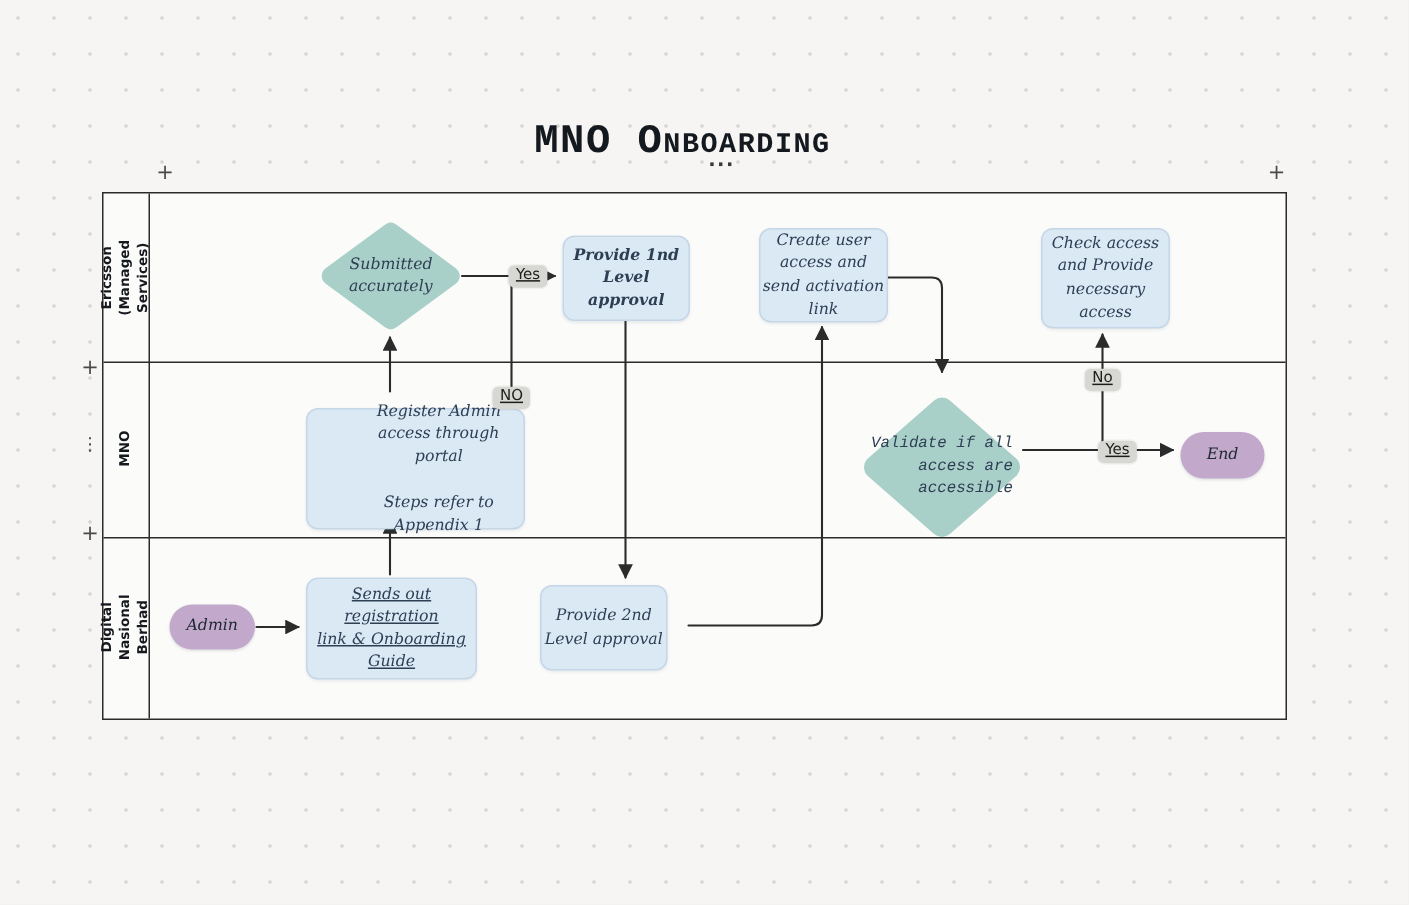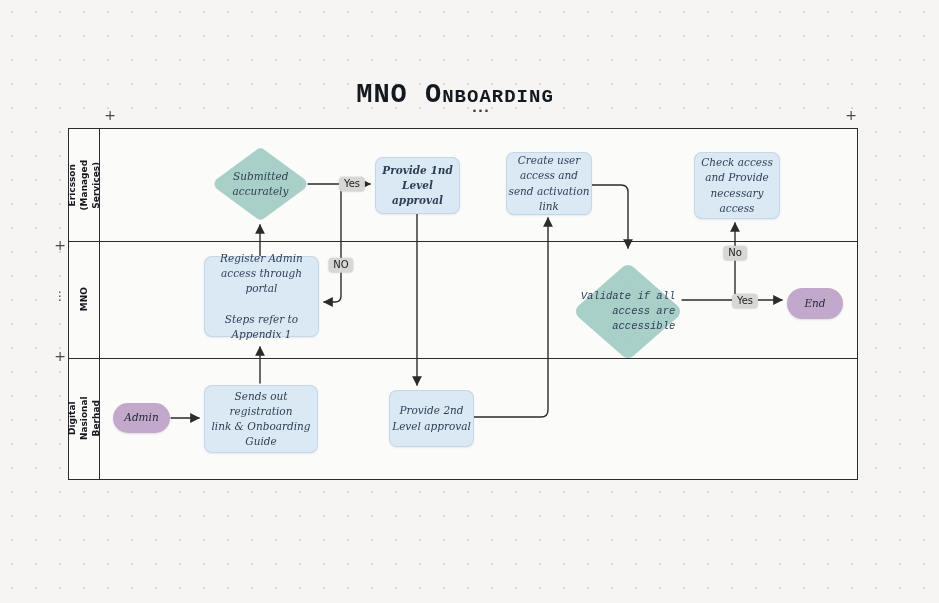--- a/index.html
+++ b/index.html
@@ -98,20 +98,21 @@
   .edge-pill{
     position:absolute;
     transform:translate(-50%,-50%);
     background:#d7d7d4;
     border-radius:4px;
     padding:1px 5px;
     font-size:10px;color:#1d1d1d;
     line-height:1.25;
     cursor:pointer;
     box-shadow:0 0 0 1px rgba(0,0,0,0.04);
+    text-decoration:underline;
   }
 </style>
 </head>
 <body>
 
 <div class="canvas">
 
   <h1 class="diagram-title">MNO Onboarding</h1>
   <div class="frame-dots">···</div>
 
@@ -177,21 +178,21 @@
 access</div>
   </div>
 
   <div class="node process" style="left:506px;top:152px;width:84px;height:61px;">
     <div>Create user
 access and
 send activation
 link</div>
   </div>
 
-  <div class="node process" style="left:204px;top:256px;width:113px;height:79px;">
+  <div class="node process" style="left:204px;top:272px;width:113px;height:79px;padding-left:31px;">
     <div>Register Admin
 access through portal
 
 Steps refer to
 Appendix 1</div>
   </div>
 
   <div class="node decision" style="left:575px;top:264px;width:106px;height:95px;font-family:Liberation Mono, monospace;">
     <svg width="106" height="95">
         <path d="M53,9 L97,47.5 L53,86 L9,47.5 Z" fill="#a9cfc9" stroke="#a9cfc9" stroke-width="16" stroke-linejoin="round"></path>
@@ -202,27 +203,27 @@
   </div>
 
   <div class="node terminator" style="left:787px;top:288px;width:56px;height:31px;">
     <div>End</div>
   </div>
 
   <div class="node terminator" style="left:113px;top:403px;width:57px;height:30px;">
     <div>Admin</div>
   </div>
 
-  <div class="node process" style="left:204px;top:385px;width:112px;height:66px;">
+  <div class="node process" style="left:204px;top:385px;width:112px;height:66px;text-decoration:underline;">
     <div>Sends out registration
 link &amp; Onboarding
 Guide</div>
   </div>
 
-  <div class="node process" style="left:389px;top:390px;width:83px;height:55px;">
+  <div class="node process" style="left:360px;top:390px;width:83px;height:55px;">
     <div>Provide 2nd
 Level approval</div>
   </div>
 
   <div class="edge-pill" style="left:352px;top:184px;">Yes</div>
   <div class="edge-pill" style="left:341px;top:265px;">NO</div>
   <div class="edge-pill" style="left:735px;top:253px;">No</div>
   <div class="edge-pill" style="left:745px;top:301px;">Yes</div>
 
 </div>

